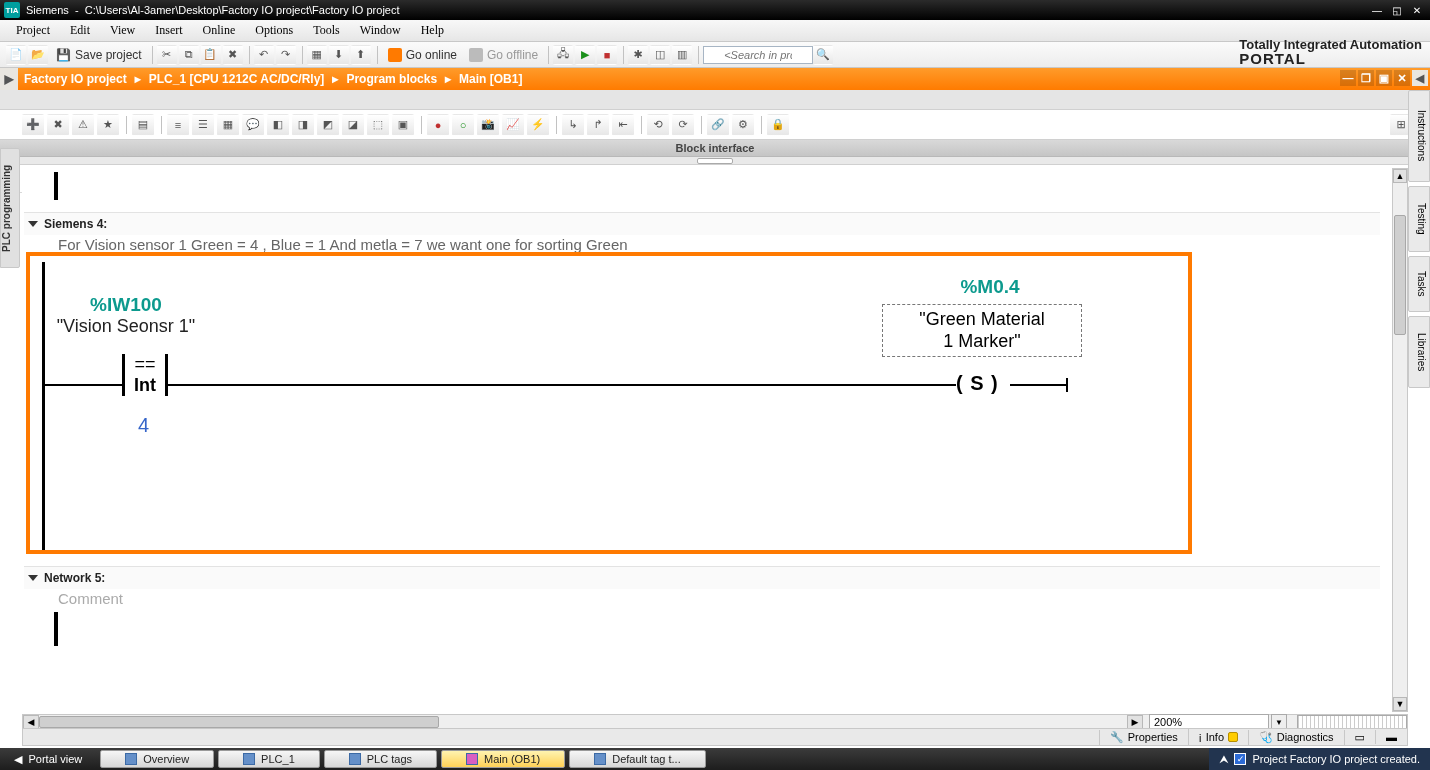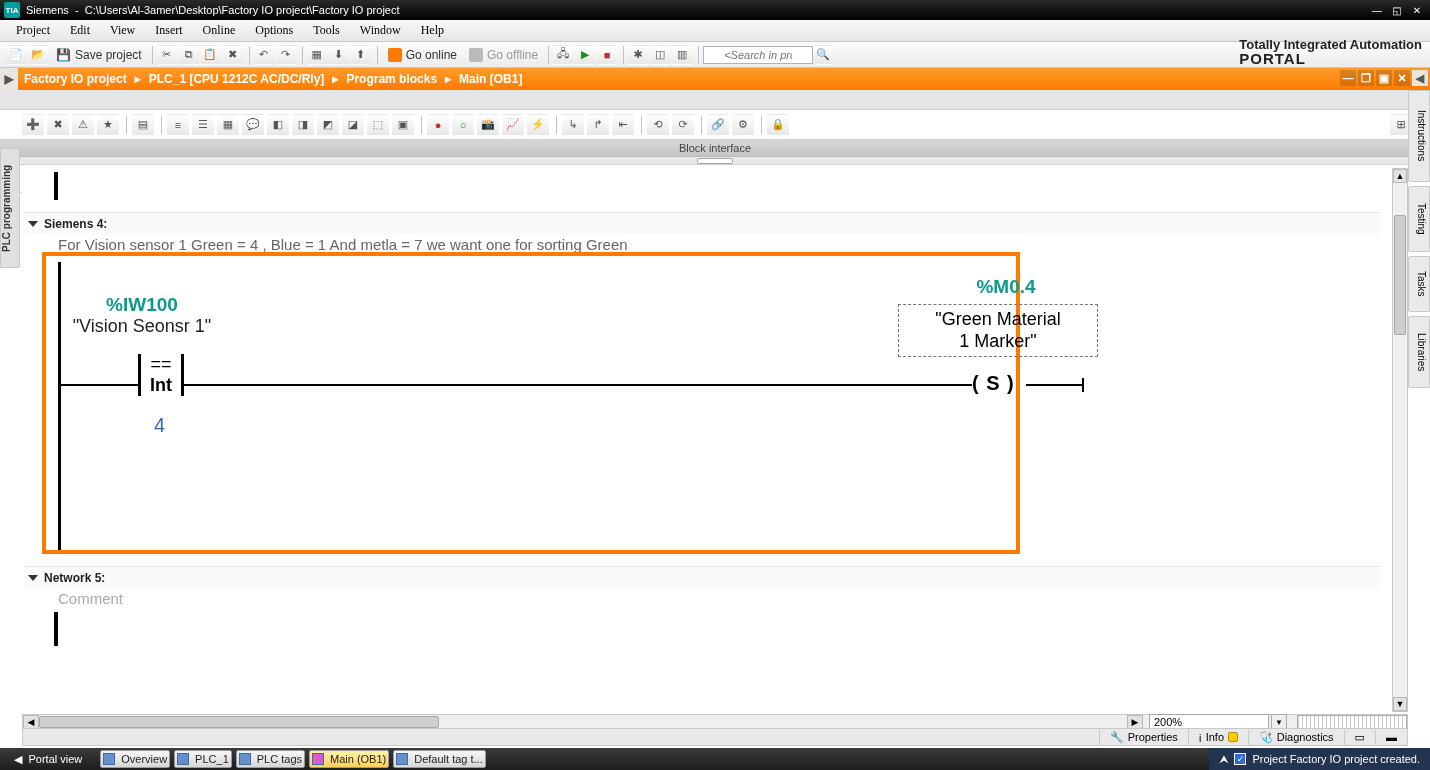--- a/index.html
+++ b/index.html
@@ -36,21 +36,21 @@
 
   
   .graystrip { height: 20px; background:#e5e5e5; border-bottom:1px solid #d0d0d0;}
 
   
   .editortb { height: 30px; background:#fff; border-bottom:1px solid #d0d0d0; display:flex; align-items:center; padding-left:22px; gap:1px;}
   .editortb .tbtn { width:22px;height:22px;}
   .editortb .far { margin-left:auto; margin-right:18px;}
 
   
-  .blockif { background:linear-gradient(#d9d9d9,#c5c5c5); color:#444; font-size:11px; font-weight:normal; text-align:center; padding:2px 0; border-bottom:1px solid #b8b8b8;}
+  .blockif { background:linear-gradient(#d9d9d9,#c5c5c5); color:#444; font-size:11px; font-weight:bold; text-align:center; padding:2px 0; border-bottom:1px solid #b8b8b8;}
   .splitterhint { height:8px; background:#e9e9e9; border-bottom:1px solid #d0d0d0; display:flex;justify-content:center;align-items:center;}
   .splitterhint .grip { width:36px;height:6px;border:1px solid #aaa;border-radius:2px;background:#fff;}
 
   
   .ladpalette { height:28px; background:#fff; border-bottom:1px solid #d9d9d9; display:flex; align-items:center; padding-left:22px; gap:8px;}
   .ladpalette .pal { width:28px;height:20px;border:1px solid #bcbcbc;border-radius:2px;display:flex;align-items:center;justify-content:center;font-size:11px;font-family:monospace;cursor:grab;background:linear-gradient(#fff,#f0f0f0);}
 
   
   .laddercontainer { position:absolute; left:22px; right:22px; top:168px; bottom:56px; background:#fff; overflow:hidden;}
   .plcprog { position:absolute; left:0; top:148px; width:20px; height:120px; writing-mode:vertical-rl; transform:rotate(180deg); background:#e0e0e0; border:1px solid #c8c8c8; font-size:10px; text-align:center; padding:4px 0; color:#333; font-weight:bold; border-radius:2px 0 0 2px;}
@@ -61,21 +61,21 @@
 
   
   .cursorline { position:absolute; left:32px; top:4px; width:4px; height:28px; background:#000;}
 
   
   .nethdr { position:absolute; left:2px; right:28px; display:flex; align-items:center; font-size:12px; font-weight:bold; color:#222; padding:4px 6px; background:#fafafa; border-top:1px solid #e3e3e3;}
   .nethdr .tri { width:0;height:0;border-left:6px solid #333;border-top:5px solid transparent;border-bottom:5px solid transparent; transform:rotate(90deg); margin-right:8px; cursor:pointer;}
   .netcomment { position:absolute; left:36px; font-size:15px; color:#666; }
 
   
-  .netbody { position:absolute; left:20px; width:978px; background:#fff; border:4px solid #ff7a00;}
+  .netbody { position:absolute; left:4px; width:1166px; background:#fff; border:4px solid #ff7a00;}
   .rung { position:relative; width:100%; height:300px;}
   
   .powerrail { position:absolute; left:12px; top:6px; bottom:6px; width:3px; background:#000;}
   
   .wire { position:absolute; height:2px; background:#000;}
   
   .cmpwrap { position:absolute; left:92px; top:98px;}
   .cmpcontacts { border-left:3px solid #000; border-right:3px solid #000; padding:0 4px; text-align:center;}
   .cmptxt { font-size:18px; font-family:"Segoe UI",sans-serif;}
   
@@ -101,21 +101,21 @@
 
   
   .infobar { position:absolute; left:22px; right:22px; bottom:24px; height:18px; background:#e9e9e9; border:1px solid #c8c8c8; display:flex; align-items:center; font-size:11px;}
   .infobar .ibtn { padding:1px 10px; border-left:1px solid #c8c8c8; display:flex; align-items:center; gap:4px; cursor:pointer;}
   .infobar .ibtn:first-child { margin-left:auto;}
   .yc { width:10px;height:10px;background:#ffcc00;border:1px solid #b78f00;border-radius:2px;}
 
   
   .taskbar { position:absolute; left:0; right:0; bottom:0; height:22px; background:linear-gradient(#3b3b3b,#1d1d1d); display:flex; align-items:center; color:#fff; font-size:11px;}
   .taskbar .pview { padding:0 14px; display:flex; align-items:center; gap:6px; cursor:pointer;}
-  .taskbar .tab { height:18px; background:linear-gradient(#f6f6f6,#d7d7d7); color:#222; border:1px solid #9a9a9a; margin-left:4px; padding:0 2px; display:flex; align-items:center; gap:6px; cursor:pointer; border-radius:2px;}
+  .taskbar .tab { height:18px; background:linear-gradient(#f6f6f6,#d7d7d7); color:#222; border:1px solid #9a9a9a; margin-left:4px; padding:0 24px; display:flex; align-items:center; gap:6px; cursor:pointer; border-radius:2px;}
   .taskbar .tab.active { background:linear-gradient(#fff3b0,#ffd157);}
   .taskbar .ticon { width:12px;height:12px;background:#6590c9;border:1px solid #3c6aa5;}
   .taskbar .status { margin-left:auto; display:flex; align-items:center; gap:6px; padding:0 10px; background:#22344f; height:100%;}
   .taskbar .status .chk { width:12px;height:12px;background:#2d6bd6;border:1px solid #fff;color:#fff;font-size:9px;display:flex;align-items:center;justify-content:center;}
 
   
   .vscroll { position:absolute; right:22px; top:168px; bottom:58px; width:16px; background:#efefef; border:1px solid #c8c8c8;}
   .vscroll .arr { height:14px; background:#e2e2e2; border:1px solid #b8b8b8; font-size:9px; display:flex;align-items:center;justify-content:center;cursor:pointer;}
   .vscroll .track { position:absolute; top:16px; bottom:16px; left:1px; right:1px;}
   .vscroll .thumb { position:absolute; top:30px; height:120px; left:0; right:0; background:#cfcfcf; border:1px solid #a8a8a8; border-radius:2px; cursor:grab;}

